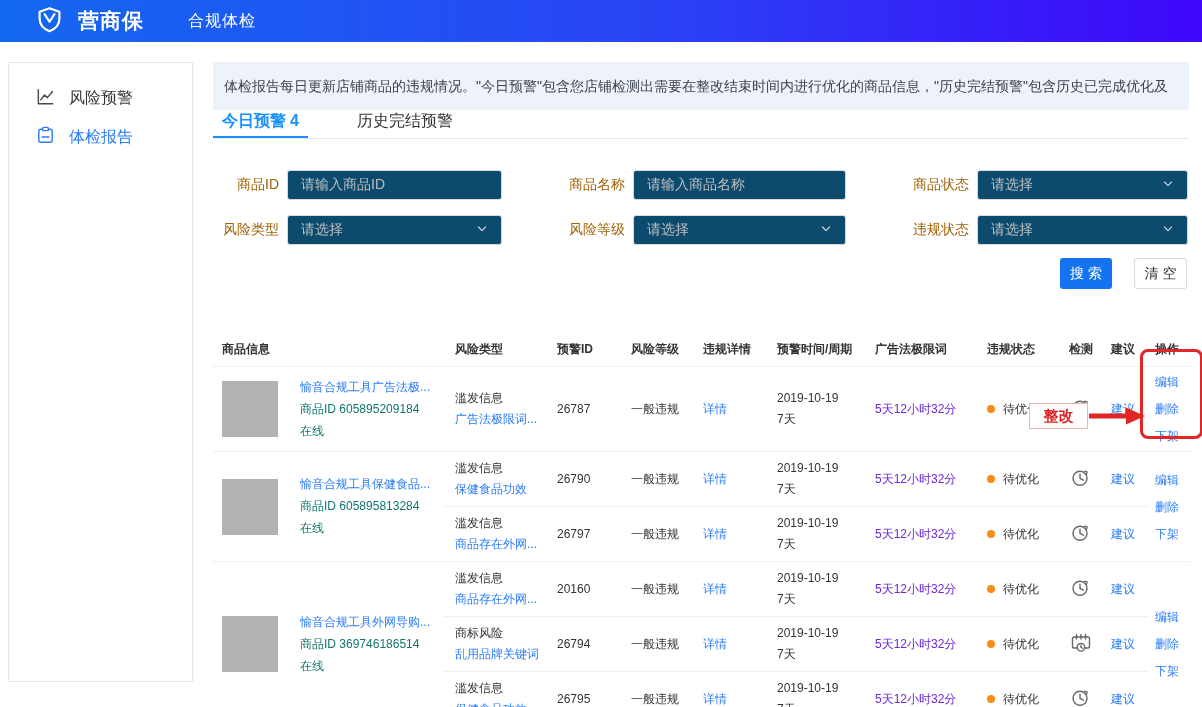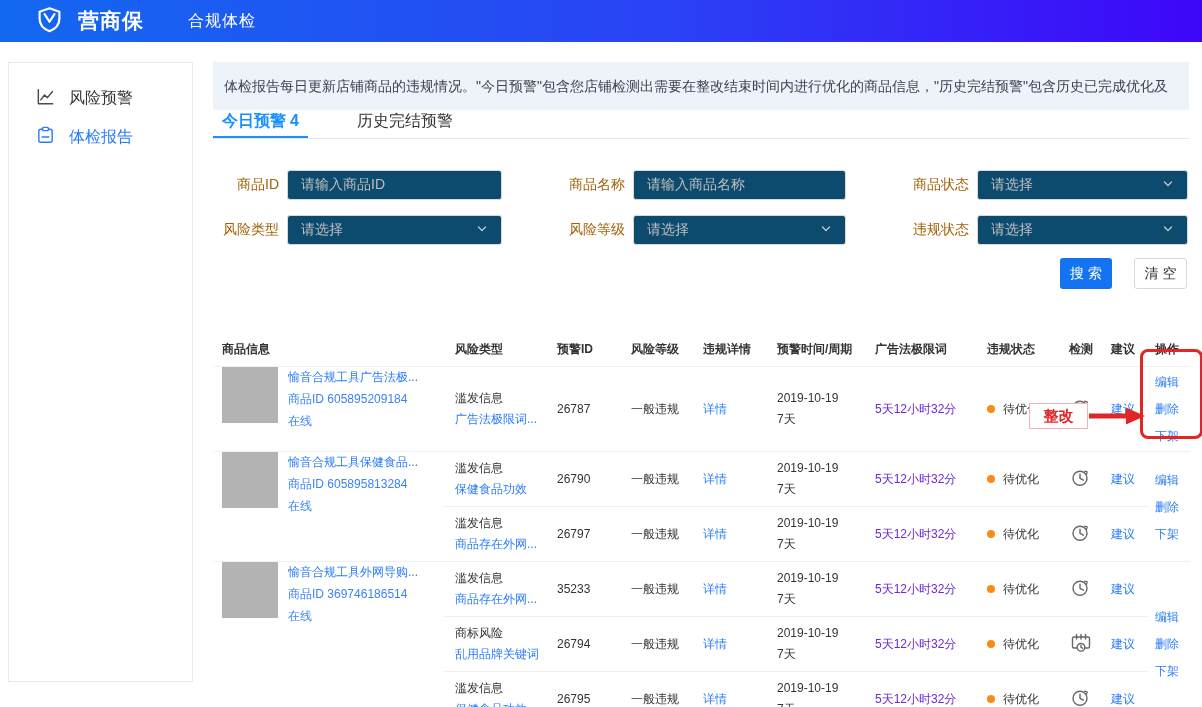--- a/index.html
+++ b/index.html
@@ -66,25 +66,25 @@
   .col-id{width:74px}
   .col-level{width:72px}
   .col-detail{width:74px}
   .col-date{width:98px}
   .col-remain{width:112px}
   .col-status{width:82px}
   .col-detect{width:46px}
   .col-suggest{width:46px;padding-left:8px}
   .col-ops{width:41px;padding-left:6px}
   .group{display:flex;border-bottom:1px solid #edf1f6}
-  .g-product{display:flex;align-items:flex-start;gap:10px}
+  .g-product{display:flex;align-items:center;gap:22px}
   .avatar{width:56px;height:56px;background:#b3b3b3;flex:none}
   .p-info{display:flex;flex-direction:column;gap:1px;line-height:21px;min-width:0}
   .p-name{color:#2b7cf7;cursor:pointer;white-space:nowrap;overflow:hidden;text-overflow:ellipsis}
-  .p-line{color:#3b82f6;white-space:nowrap}
+  .p-line{color:#0f766e;white-space:nowrap}
   .g-mid{flex:1;display:flex;flex-direction:column}
   .subrow{display:flex;align-items:center}
   .subrow + .subrow{border-top:1px solid #f0f0f0}
   .two-line{line-height:21px}
   .risk-sub{color:#2b7cf7;cursor:pointer;white-space:nowrap;overflow:hidden;text-overflow:ellipsis}
   .remain{color:#6d28d9}
   .status-wrap{display:flex;align-items:center;gap:8px}
   .dot{width:8px;height:8px;border-radius:50%;background:#fa8c16;flex:none}
   .link{color:#2b7cf7;cursor:pointer}
   .g-ops{display:flex;flex-direction:column;justify-content:center;gap:5px;line-height:22px}
@@ -342,21 +342,21 @@
           <div class="p-line">商品ID 369746186514</div>
           <div class="p-line">在线</div>
         </div>
       </div>
       <div class="g-mid">
         <div class="subrow" style="height: 54px;">
           <div class="cell col-risk two-line">
             <div>滥发信息</div>
             <div class="risk-sub">商品存在外网...</div>
           </div>
-          <div class="cell col-id">35233</div>
+          <div class="cell col-id">20160</div>
           <div class="cell col-level">一般违规</div>
           <div class="cell col-detail"><span class="link">详情</span></div>
           <div class="cell col-date two-line">
             <div>2019-10-19</div>
             <div>7天</div>
           </div>
           <div class="cell col-remain"><span class="remain">5天12小时32分</span></div>
           <div class="cell col-status">
             <div class="status-wrap">
               <span class="dot"></span>

